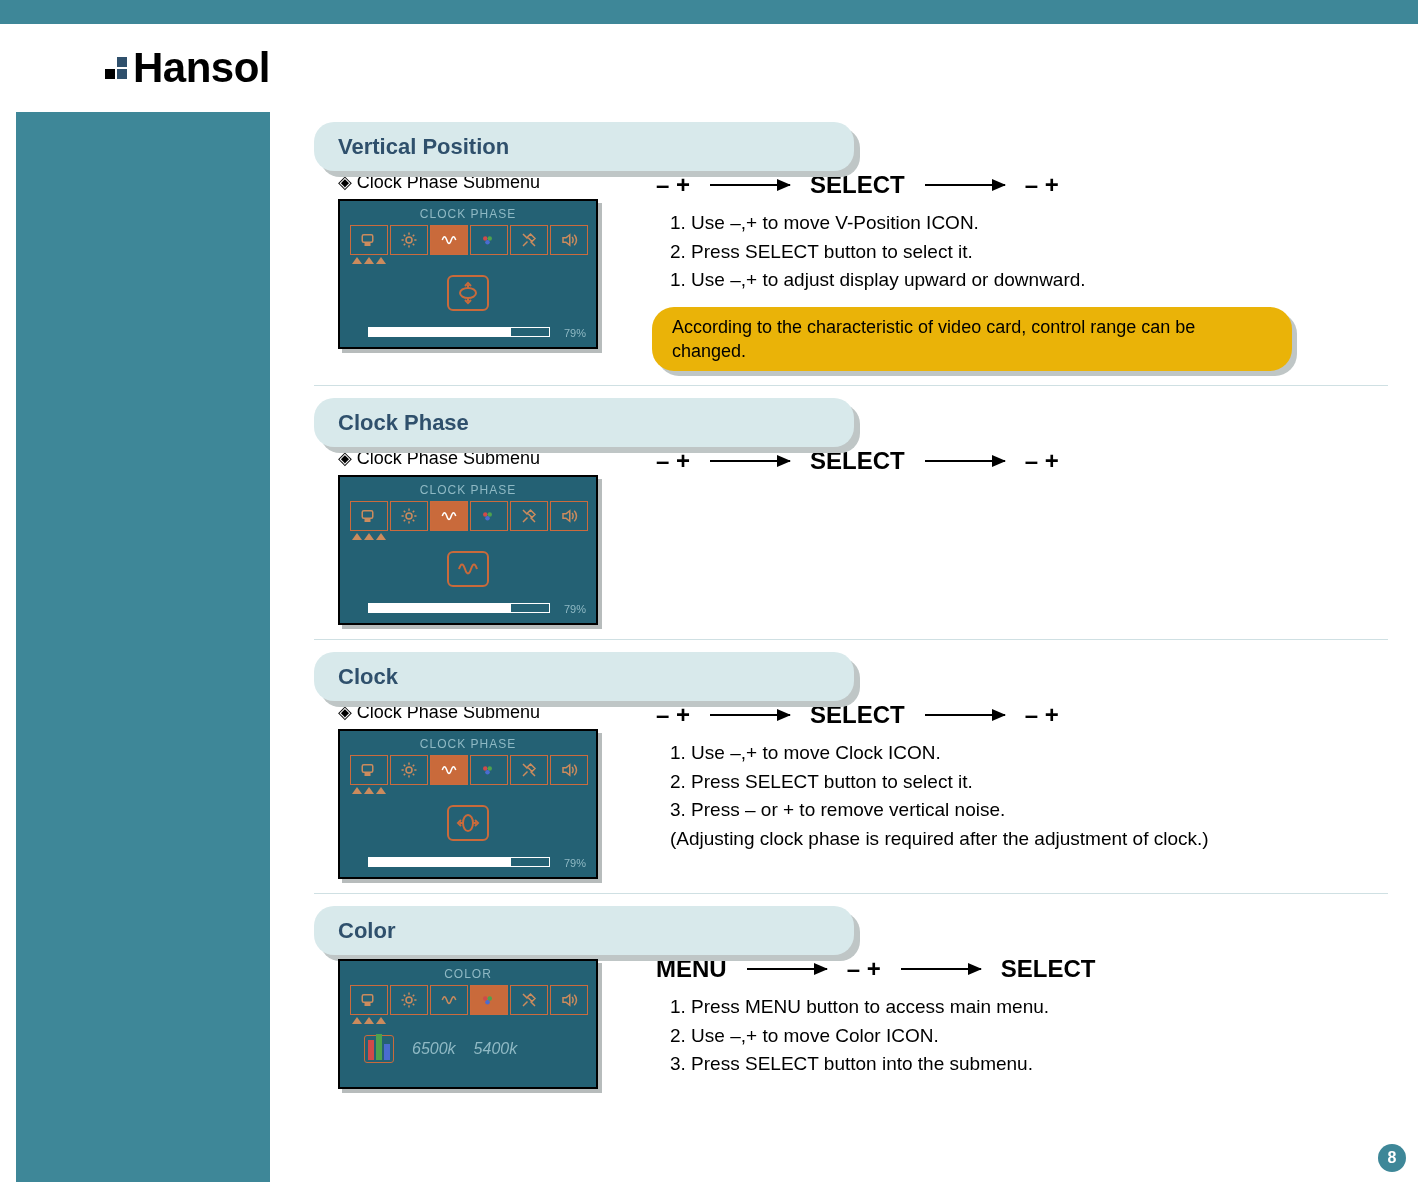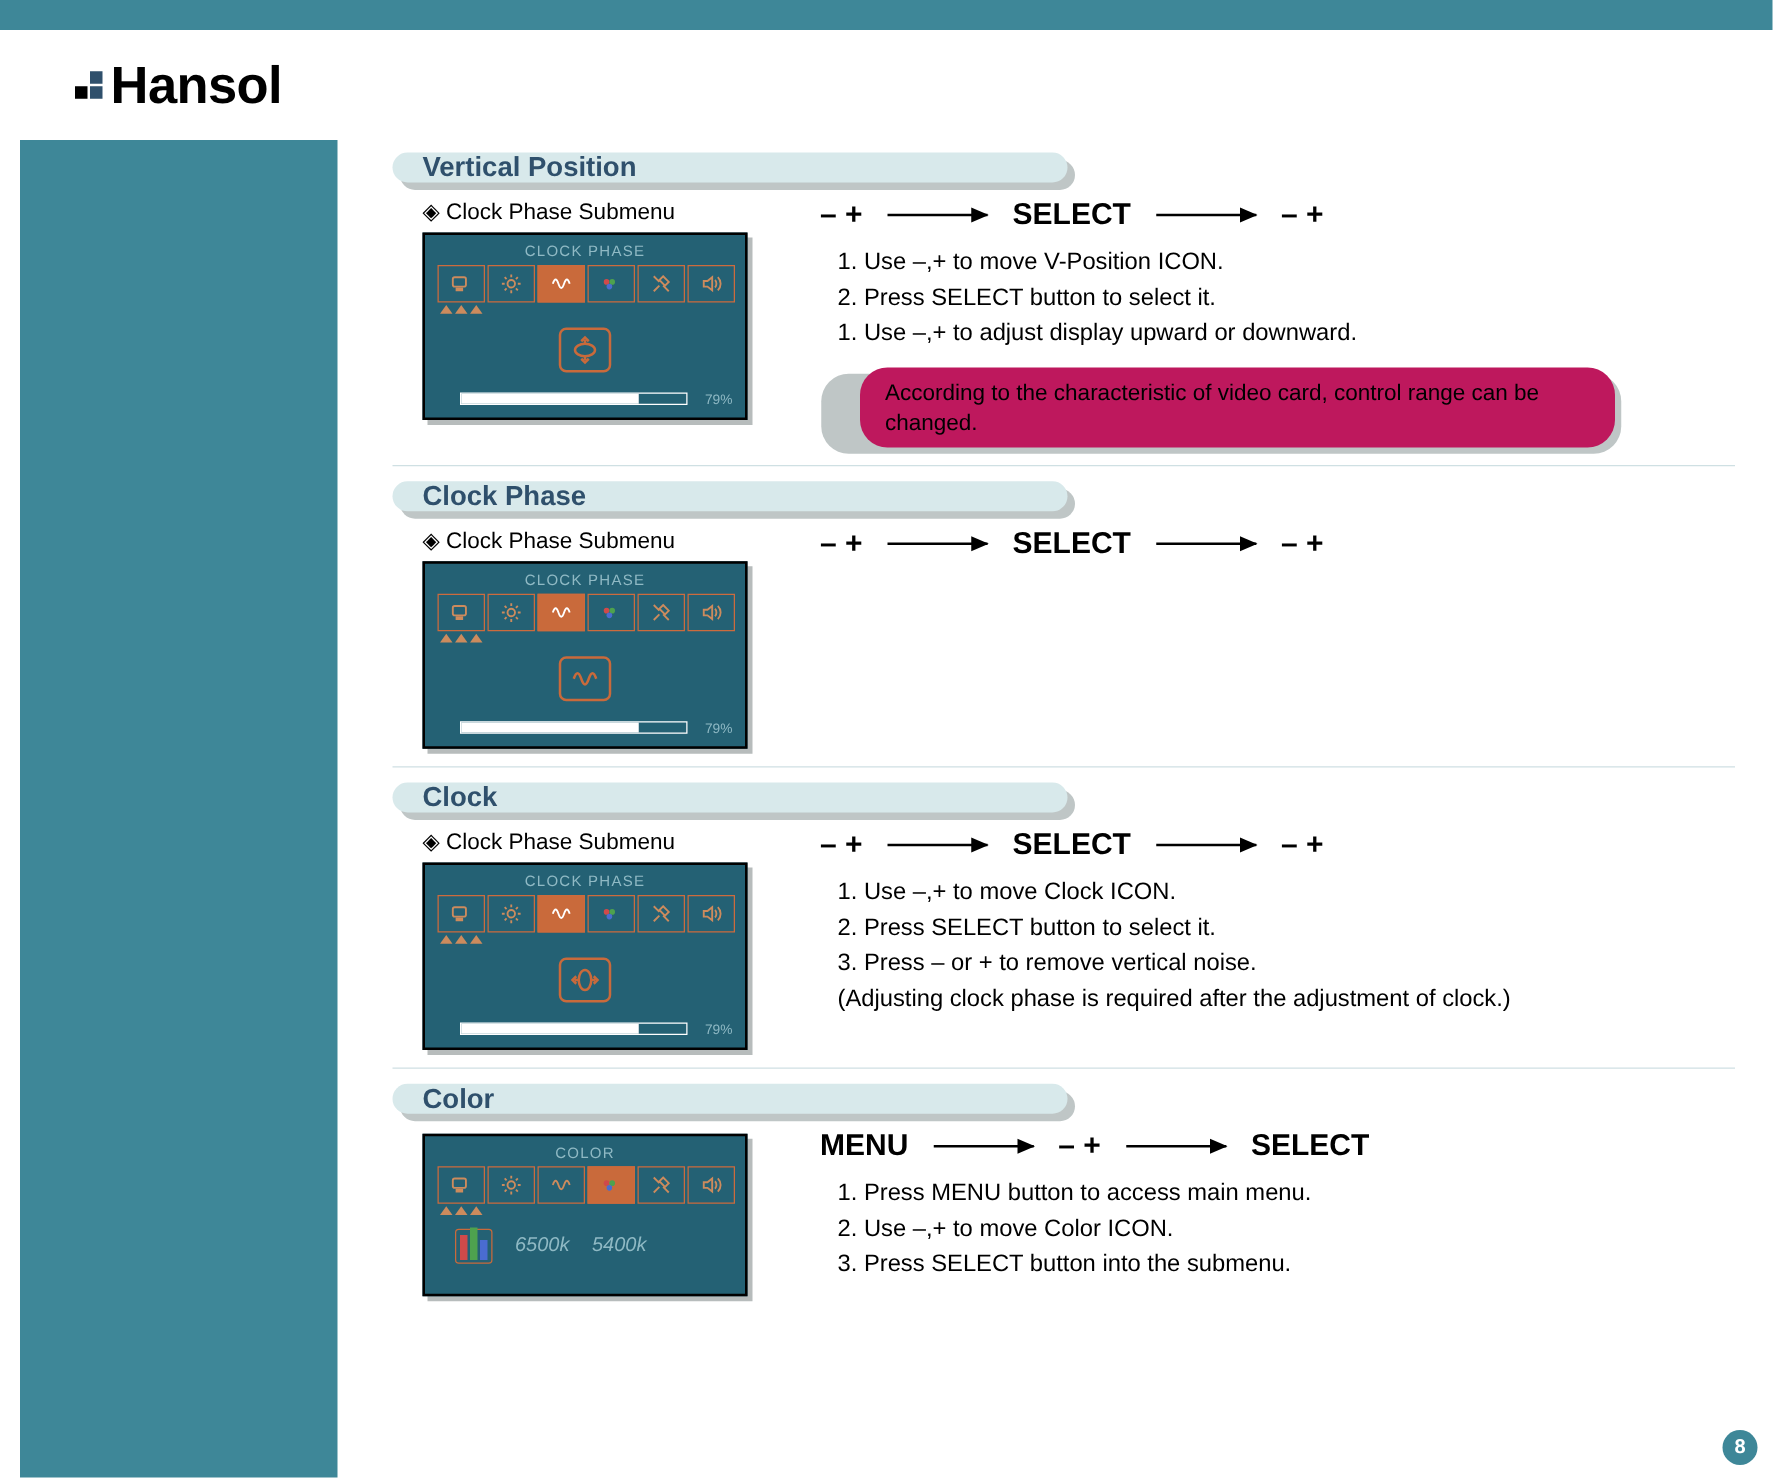--- a/index.html
+++ b/index.html
@@ -22,21 +22,21 @@
     background: #3e8798;
   }
   
   .logo-box {
     position: absolute;
     left: 16px; top: 24px;
     width: 254px; height: 88px;
     background: #ffffff;
     display: flex;
     align-items: center;
-    justify-content: center;
+    justify-content: flex-end;
   }
   .logo-squares {
     display: grid;
     grid-template-columns: 10px 10px;
     grid-template-rows: 10px 10px;
     gap: 2px;
     margin-right: 6px;
   }
   .logo-squares span { display: block; }
   .logo-squares .s1 { background: transparent; }
@@ -86,22 +86,21 @@
     top: 112px;
     right: 10px;
     bottom: 0;
     background: #ffffff;
     padding: 10px 20px 0 14px;
   }
   .section { position: relative; margin-bottom: 12px; }
   .sec-title-wrap {
     position: relative;
     width: 540px;
-    height: 24px;
-    margin-bottom: 12px;
+    height: 49px;
   }
   .sec-title-shadow {
     position: absolute;
     left: 6px; top: 6px;
     width: 100%; height: 100%;
     background: #bfc6c6;
     border-radius: 20px;
   }
   .sec-title {
     position: absolute;
@@ -250,26 +249,25 @@
   }
   .note-shadow {
     position: absolute;
     left: 5px; top: 5px;
     width: 100%; height: 100%;
     background: #bfc6c6;
     border-radius: 22px;
   }
   .note {
     position: relative;
-    background: #be185d;
+    background: #eab308;
     border-radius: 22px;
     padding: 8px 20px;
     font-size: 18px;
     line-height: 1.35;
-    margin-left: 36px;
   }
   .hr {
     margin: 14px 0 10px 0;
     border: none;
     border-top: 1px solid #cfe0e3;
   }
   
   .page-no {
     position: absolute;
     right: 12px;

